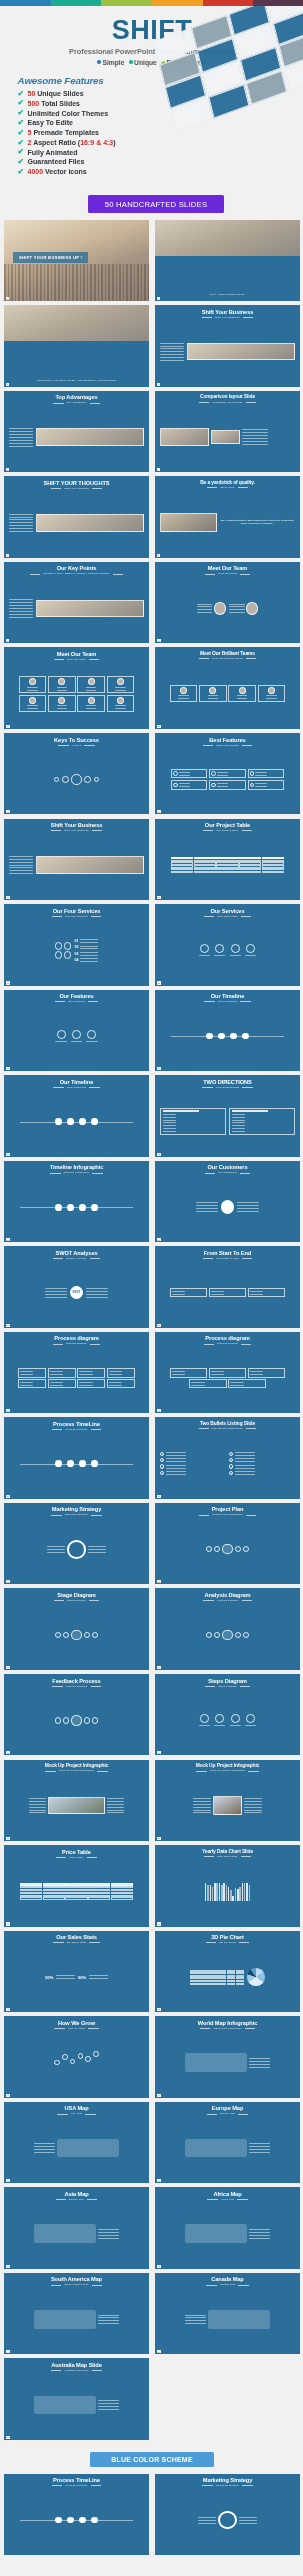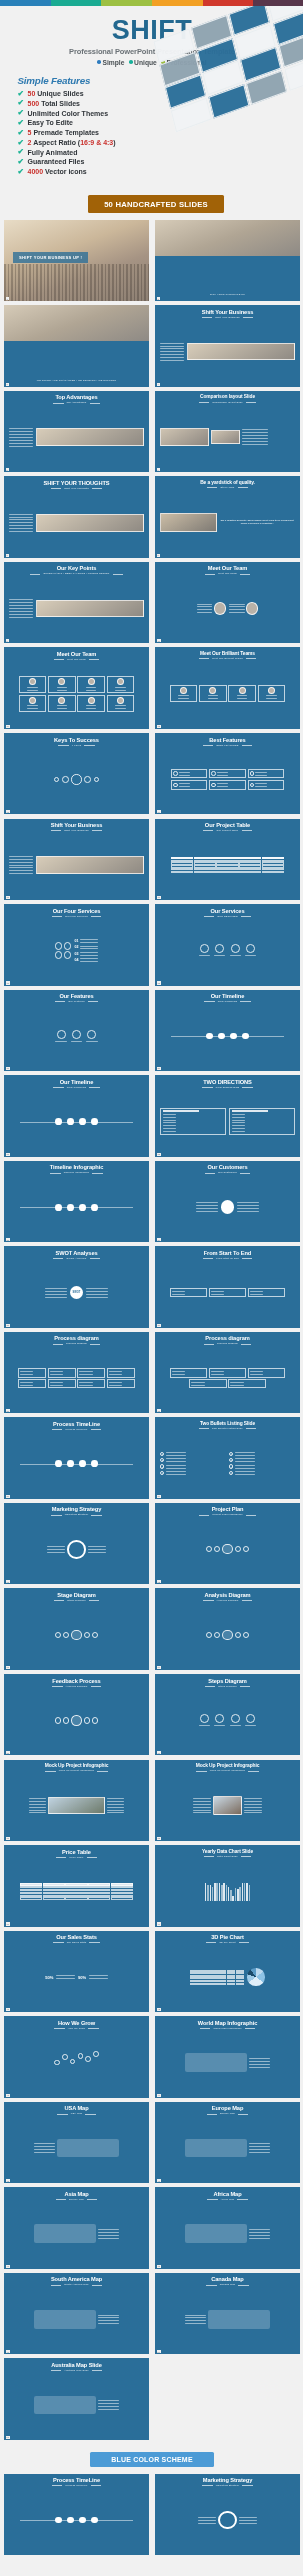--- a/index.html
+++ b/index.html
@@ -44,21 +44,21 @@
   .collage i {
     position: absolute; display: block; background: #2a6e99; border: 0.5px solid #e9eef1;
     width: 38px; height: 21.6px;
   }
   .collage i.lt { background: #f2f4f6; }
   .collage i.ph { background: #8fa3b0; }
 
   
   .banner-wrap { text-align: center; padding: 7.2px 0 6.2px; }
   .banner {
-    display: inline-block; background: #a16207; color: #fff; font-weight: bold;
+    display: inline-block; background: #6d28d9; color: #fff; font-weight: normal;
     font-size: 7.7px; letter-spacing: 0.2px; padding: 4.6px 16.5px; border-radius: 1.5px; margin-left: 8px;
   }
   .scheme-banner { display: inline-block; color: #fff; font-weight: bold; font-size: 7px;
                    letter-spacing: 0.2px; padding: 4.1px 15.5px; border-radius: 1.5px; min-width: 124px; }
 
   
   .grid { display: grid; grid-template-columns: 1fr 1fr; gap: 4.1px 6.2px; padding: 0 4.1px 5.2px; }
   .slide {
     position: relative; aspect-ratio: 16 / 9; background: #2a6e99; color: #fff;
     overflow: hidden; display: flex; flex-direction: column;
@@ -141,21 +141,21 @@
           <i class="dot" style="background: rgb(24, 176, 154);"></i>
           <span>Unique</span>
         </span>
         <span>
           <i class="dot" style="background: rgb(156, 190, 67);"></i>
           <span>Professional</span>
         </span>
       </div>
 
     <div class="features">
-      <h2>Simple Features</h2>
+      <h2>Awesome Features</h2>
       <div id="featlist">
           <div class="feat-row">
             <span class="check">✔</span>
             <span><span class="hl">50 </span>Unique Slides</span>
           </div>
           <div class="feat-row">
             <span class="check">✔</span>
             <span><span class="hl">500 </span>Total Slides</span>
           </div>
           <div class="feat-row">

